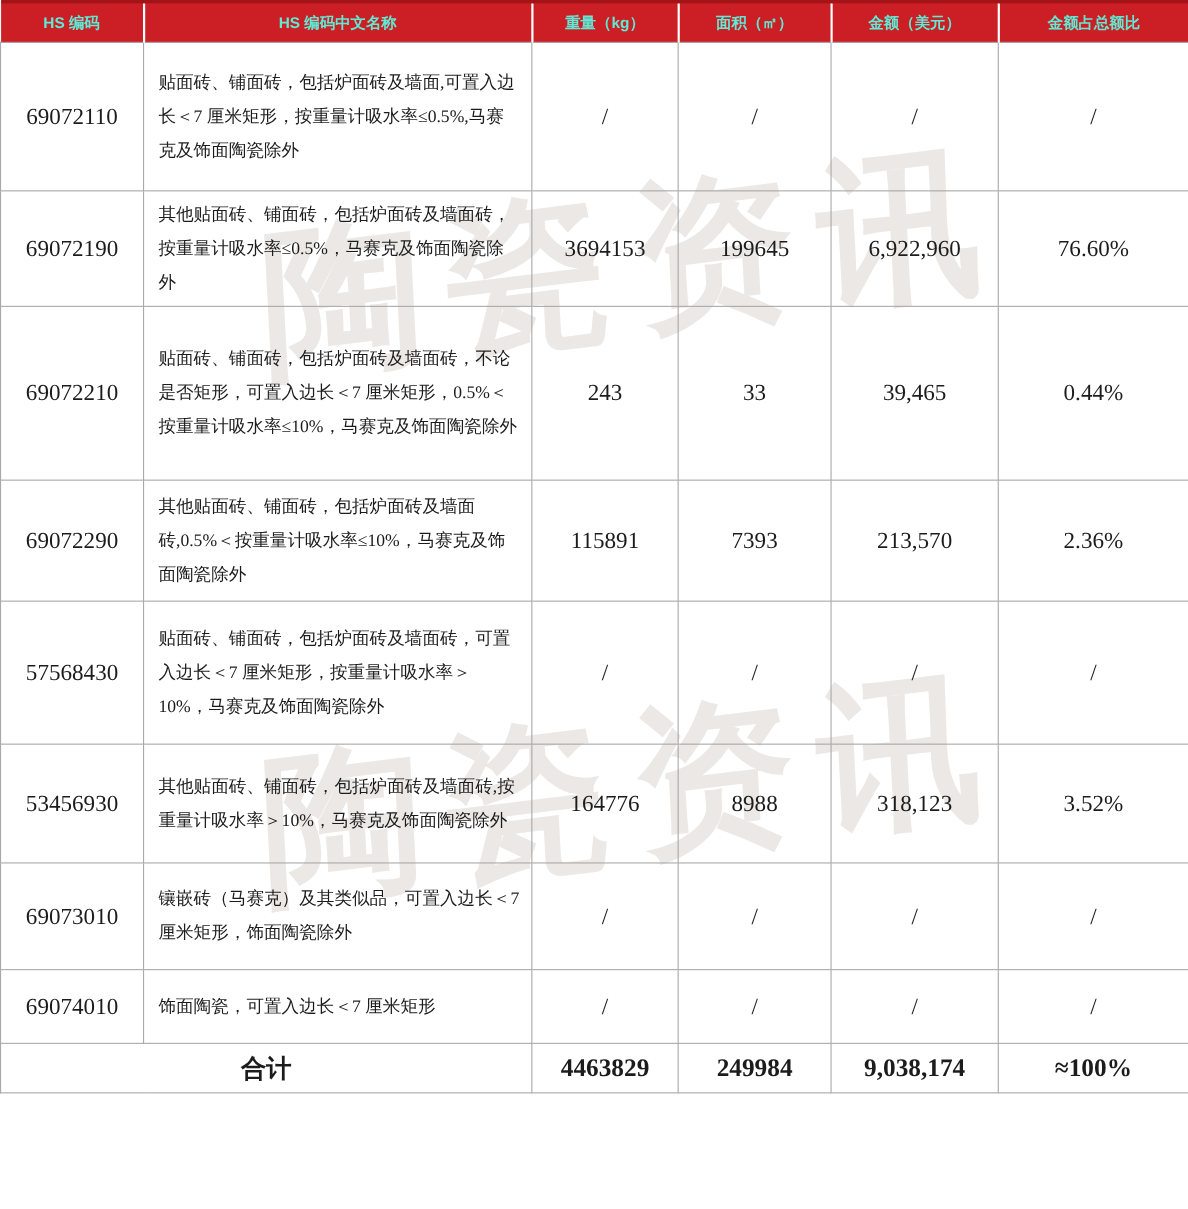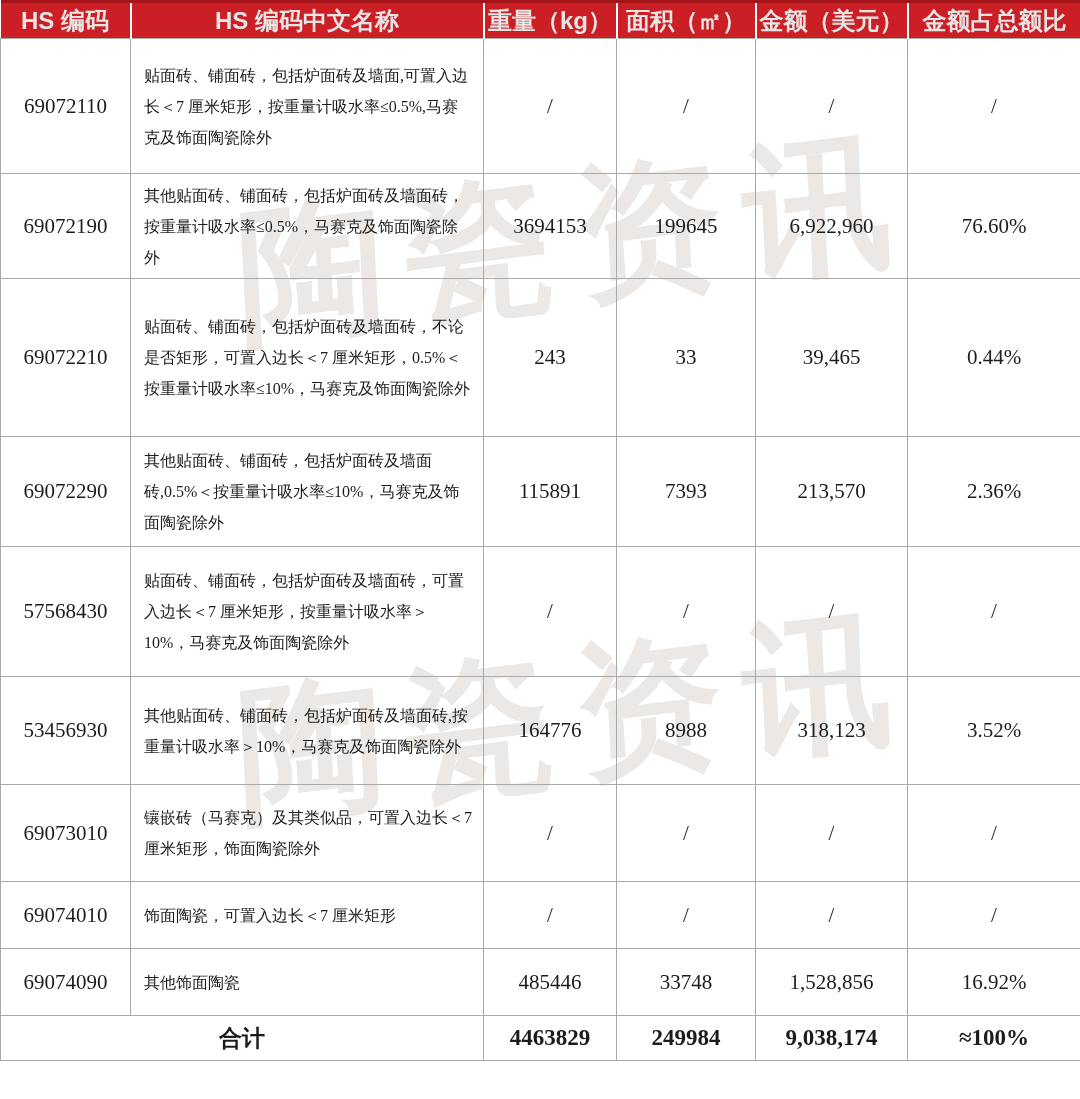--- a/index.html
+++ b/index.html
@@ -23,22 +23,22 @@
   #wm-top { top:140px; }
   #wm-bottom { top:618px; }
 
   table {
     position:relative; z-index:1;
     width:1080px; table-layout:fixed;
     border-collapse:collapse;
     border-top:3px solid #a31317;
   }
   thead th {
-    background:#cc1f25; color:#e5e5e5;
-    height:37px; font-size:24px; font-weight:bold;
+    background:#cc1f25; color:#5eead4;
+    height:37px; font-size:14px; font-weight:bold;
     text-align:center; vertical-align:middle;
     border-right:2px solid #ffffff;
     font-family:"Liberation Sans","DejaVu Sans",sans-serif;
   }
   thead th:last-child { border-right:none; }
   tbody td, tfoot td {
     border:1px solid #a9a9a9;
     vertical-align:middle;
     font-size:21px;
     text-align:center;
@@ -145,28 +145,20 @@
         <td>/</td>
       </tr>
       <tr>
         <td>69074010</td>
         <td class="desc">饰面陶瓷，可置入边长＜7 厘米矩形</td>
         <td>/</td>
         <td>/</td>
         <td>/</td>
         <td>/</td>
       </tr>
-      <tr>
-        <td>69074090</td>
-        <td class="desc">其他饰面陶瓷</td>
-        <td>485446</td>
-        <td>33748</td>
-        <td>1,528,856</td>
-        <td>16.92%</td>
-      </tr>
     </tbody>
   <tfoot>
     <tr>
       <td colspan="2">合计</td>
       <td>4463829</td>
       <td>249984</td>
       <td>9,038,174</td>
       <td>≈100%</td>
     </tr>
   </tfoot>

